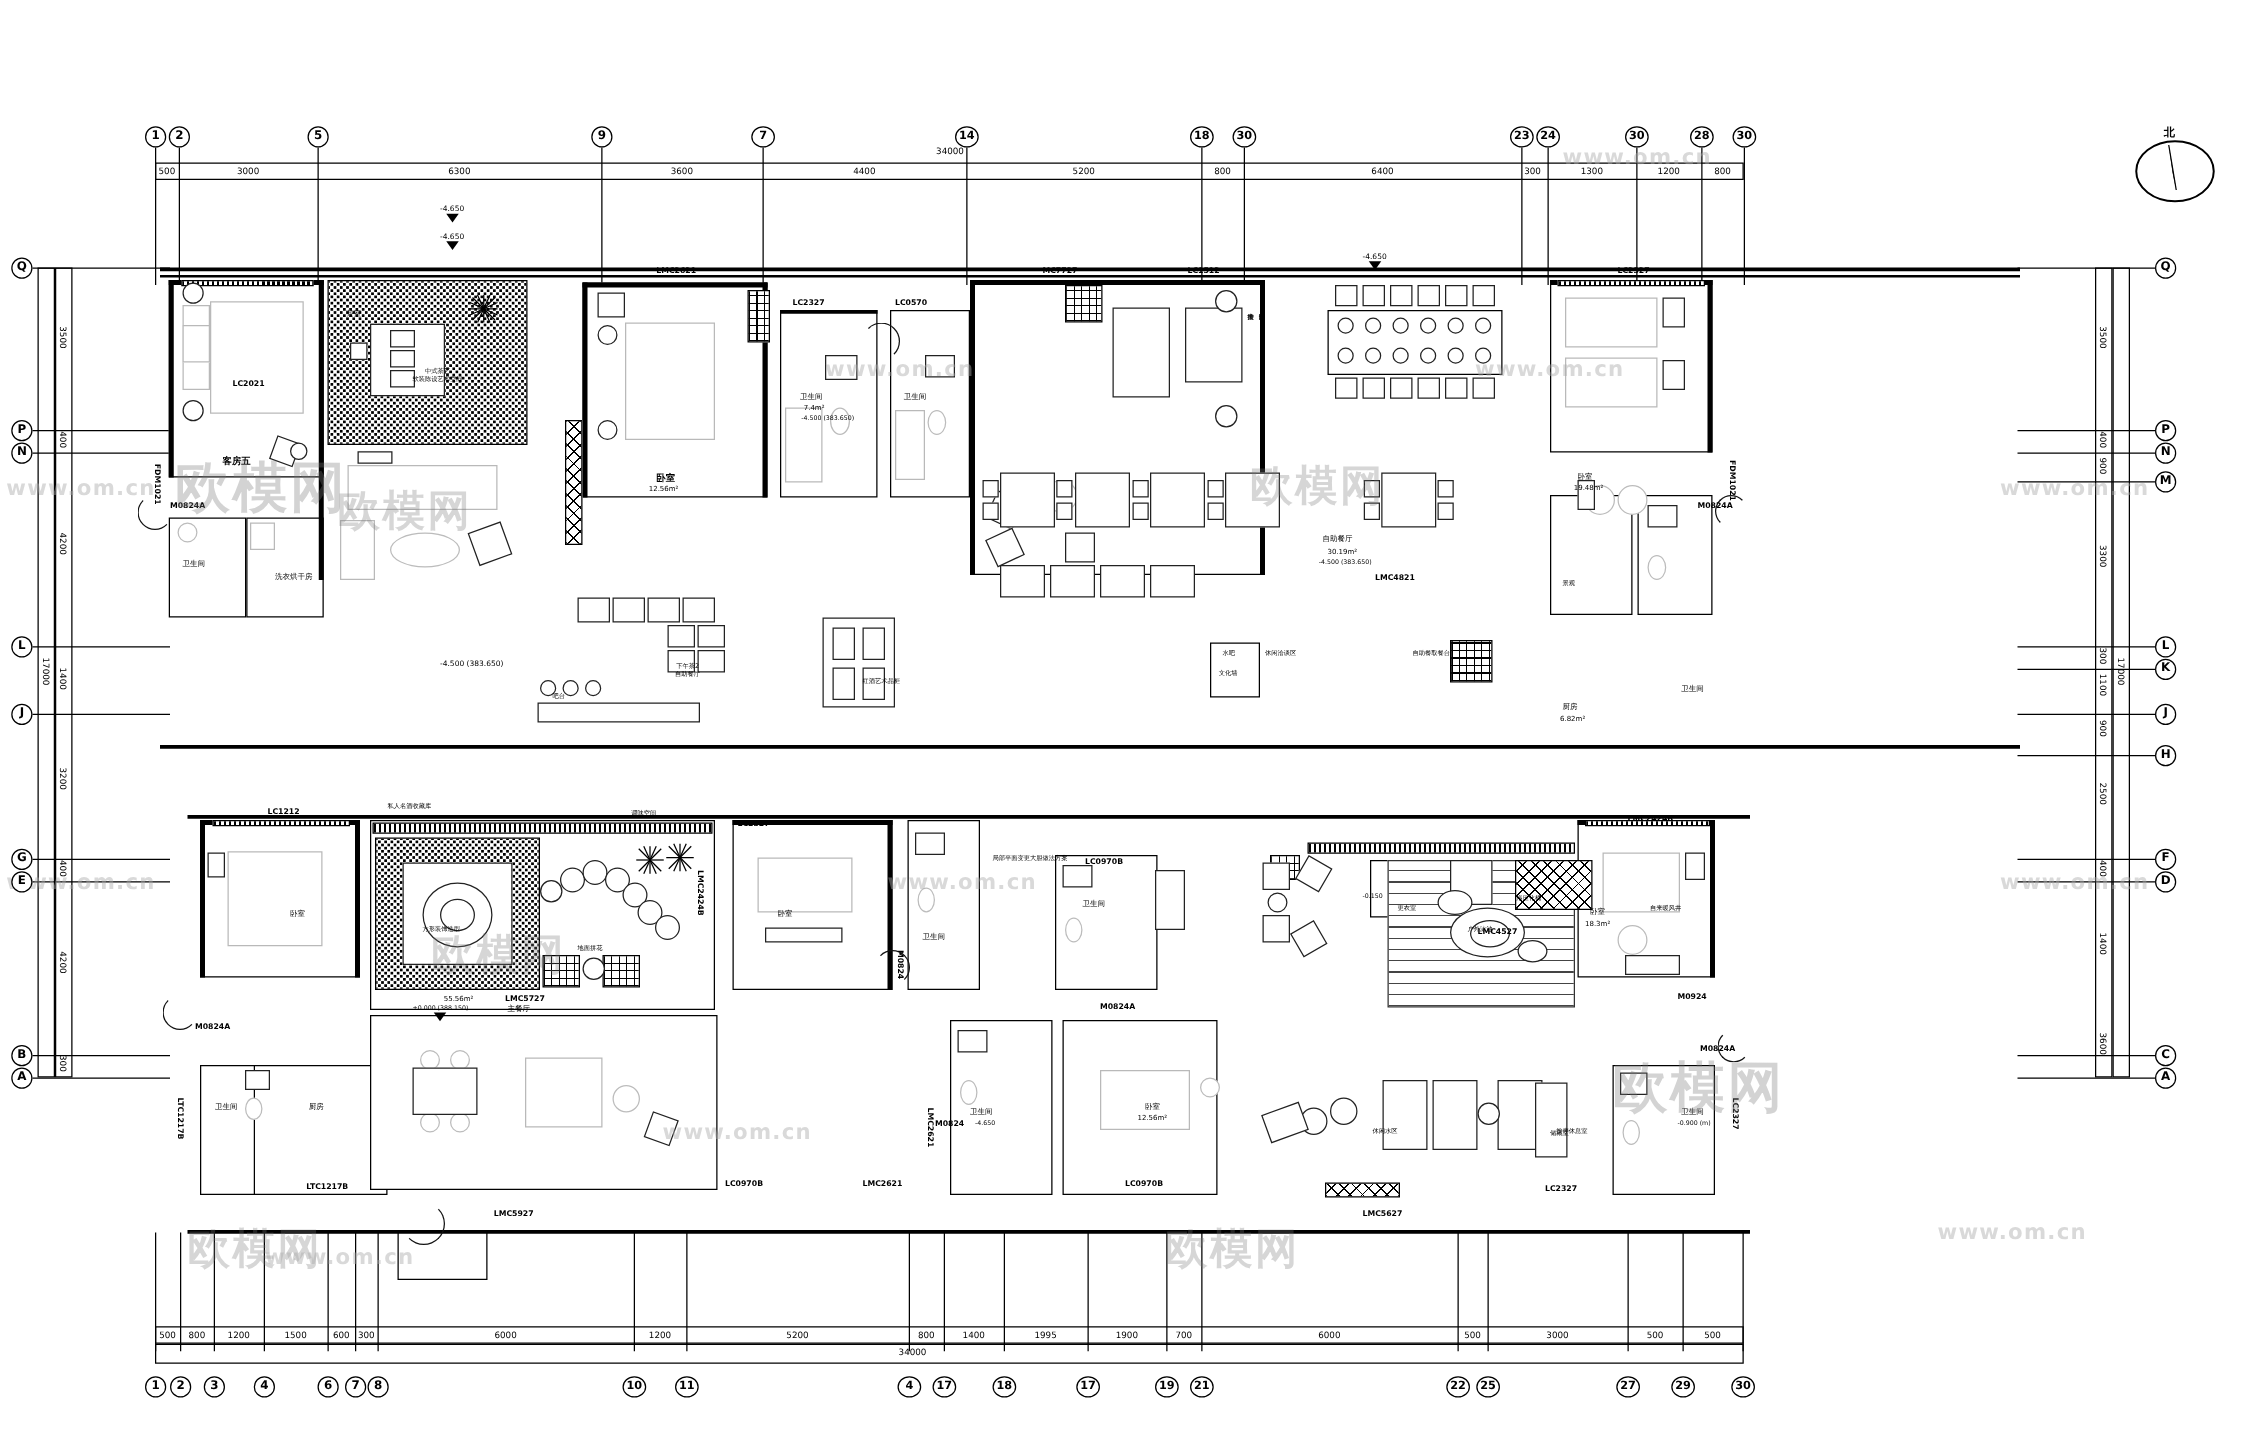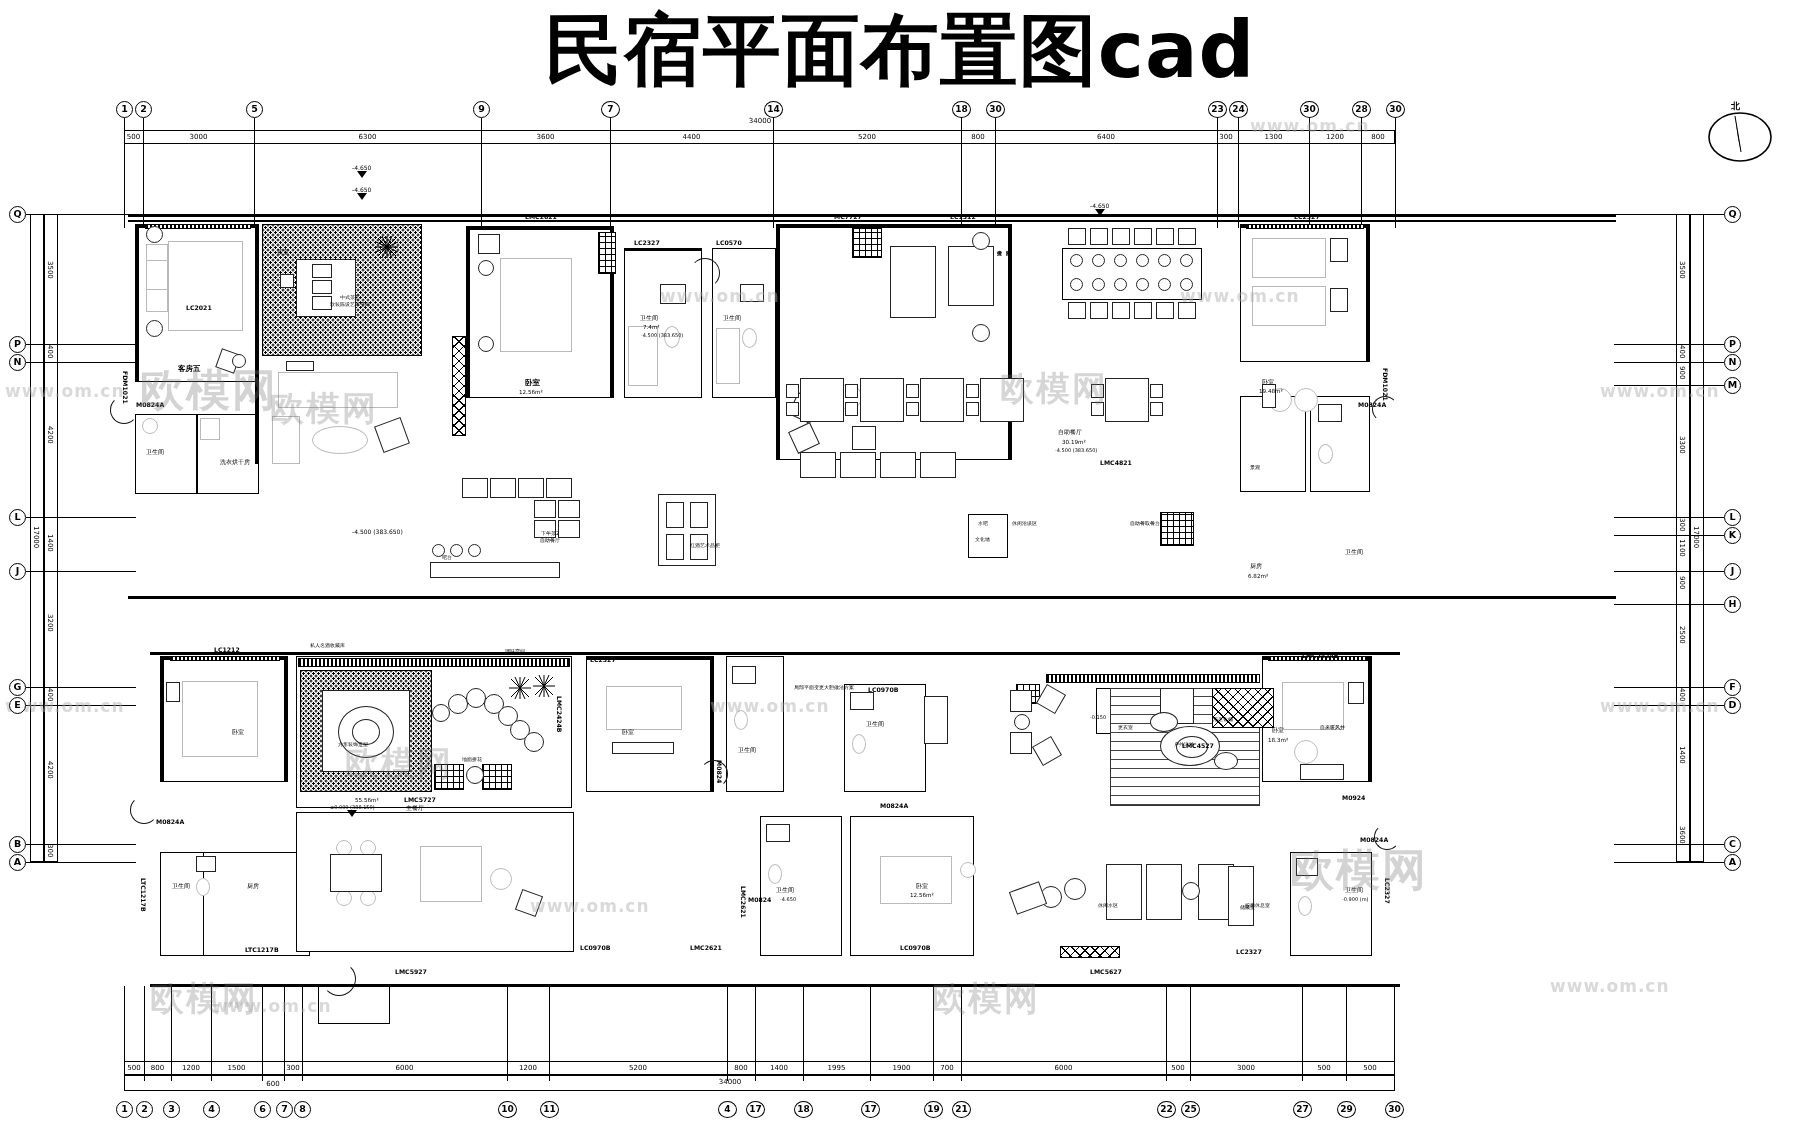--- a/index.html
+++ b/index.html
@@ -161,21 +161,20 @@
   }
   .wm.logo { color: rgba(120,120,120,0.33); font-size: 44px; letter-spacing: 2px; }
   .wm.url  { color: rgba(170,170,170,0.45); font-size: 17px; letter-spacing: 1px;}
   .wm.big  { color: rgba(120,120,120,0.30); font-size: 34px; letter-spacing: 2px;}
 </style>
 </head>
 <body>
 
 <div id="page">
 
-  <div id="title">民宿平面布置图cad</div>
 
   <div id="sheet">
 
     <div id="compass" style="left:1705px; top:8px; width:70px; height:62px;">
       <div style="position:absolute;left:26px;top:-4px;font-size:9px;font-weight:bold;font-family:'DejaVu Sans',sans-serif;">北</div>
       <svg width="70" height="62" viewBox="0 0 70 62">
         <ellipse cx="35" cy="33" rx="31" ry="24" fill="none" stroke="#000" stroke-width="1.6"></ellipse>
         <polygon points="30,12 36,48 33,34" fill="#000"></polygon>
         <line x1="30" y1="12" x2="36" y2="48" stroke="#000" stroke-width="1"></line>
       </svg>
@@ -305,21 +304,21 @@
     </div>
 
     <div>
       <div class="dimbar" style="left:124px; top:965px; width:1271px; height:14px;"></div>
       <div class="dimbar" style="left:124px; top:979px; width:1271px; height:16px;"></div>
 
       <div class="dimtxt" style="left:124px; top:968px; width:20px;">500</div>
       <div class="dimtxt" style="left:144px; top:968px; width:27px;">800</div>
       <div class="dimtxt" style="left:171px; top:968px; width:40px;">1200</div>
       <div class="dimtxt" style="left:211px; top:968px; width:51px;">1500</div>
-      <div class="dimtxt" style="left:262px; top:968px; width:22px;margin-top:16px;">600</div>
+      <div class="dimtxt" style="left:262px; top:968px; width:22px;">600</div>
       <div class="dimtxt" style="left:284px; top:968px; width:18px;">300</div>
       <div class="dimtxt" style="left:302px; top:968px; width:205px;">6000</div>
       <div class="dimtxt" style="left:507px; top:968px; width:42px;">1200</div>
       <div class="dimtxt" style="left:549px; top:968px; width:178px;">5200</div>
       <div class="dimtxt" style="left:727px; top:968px; width:28px;">800</div>
       <div class="dimtxt" style="left:755px; top:968px; width:48px;">1400</div>
       <div class="dimtxt" style="left:803px; top:968px; width:67px;">1995</div>
       <div class="dimtxt" style="left:870px; top:968px; width:63px;">1900</div>
       <div class="dimtxt" style="left:933px; top:968px; width:28px;">700</div>
       <div class="dimtxt" style="left:961px; top:968px; width:205px;">6000</div>

